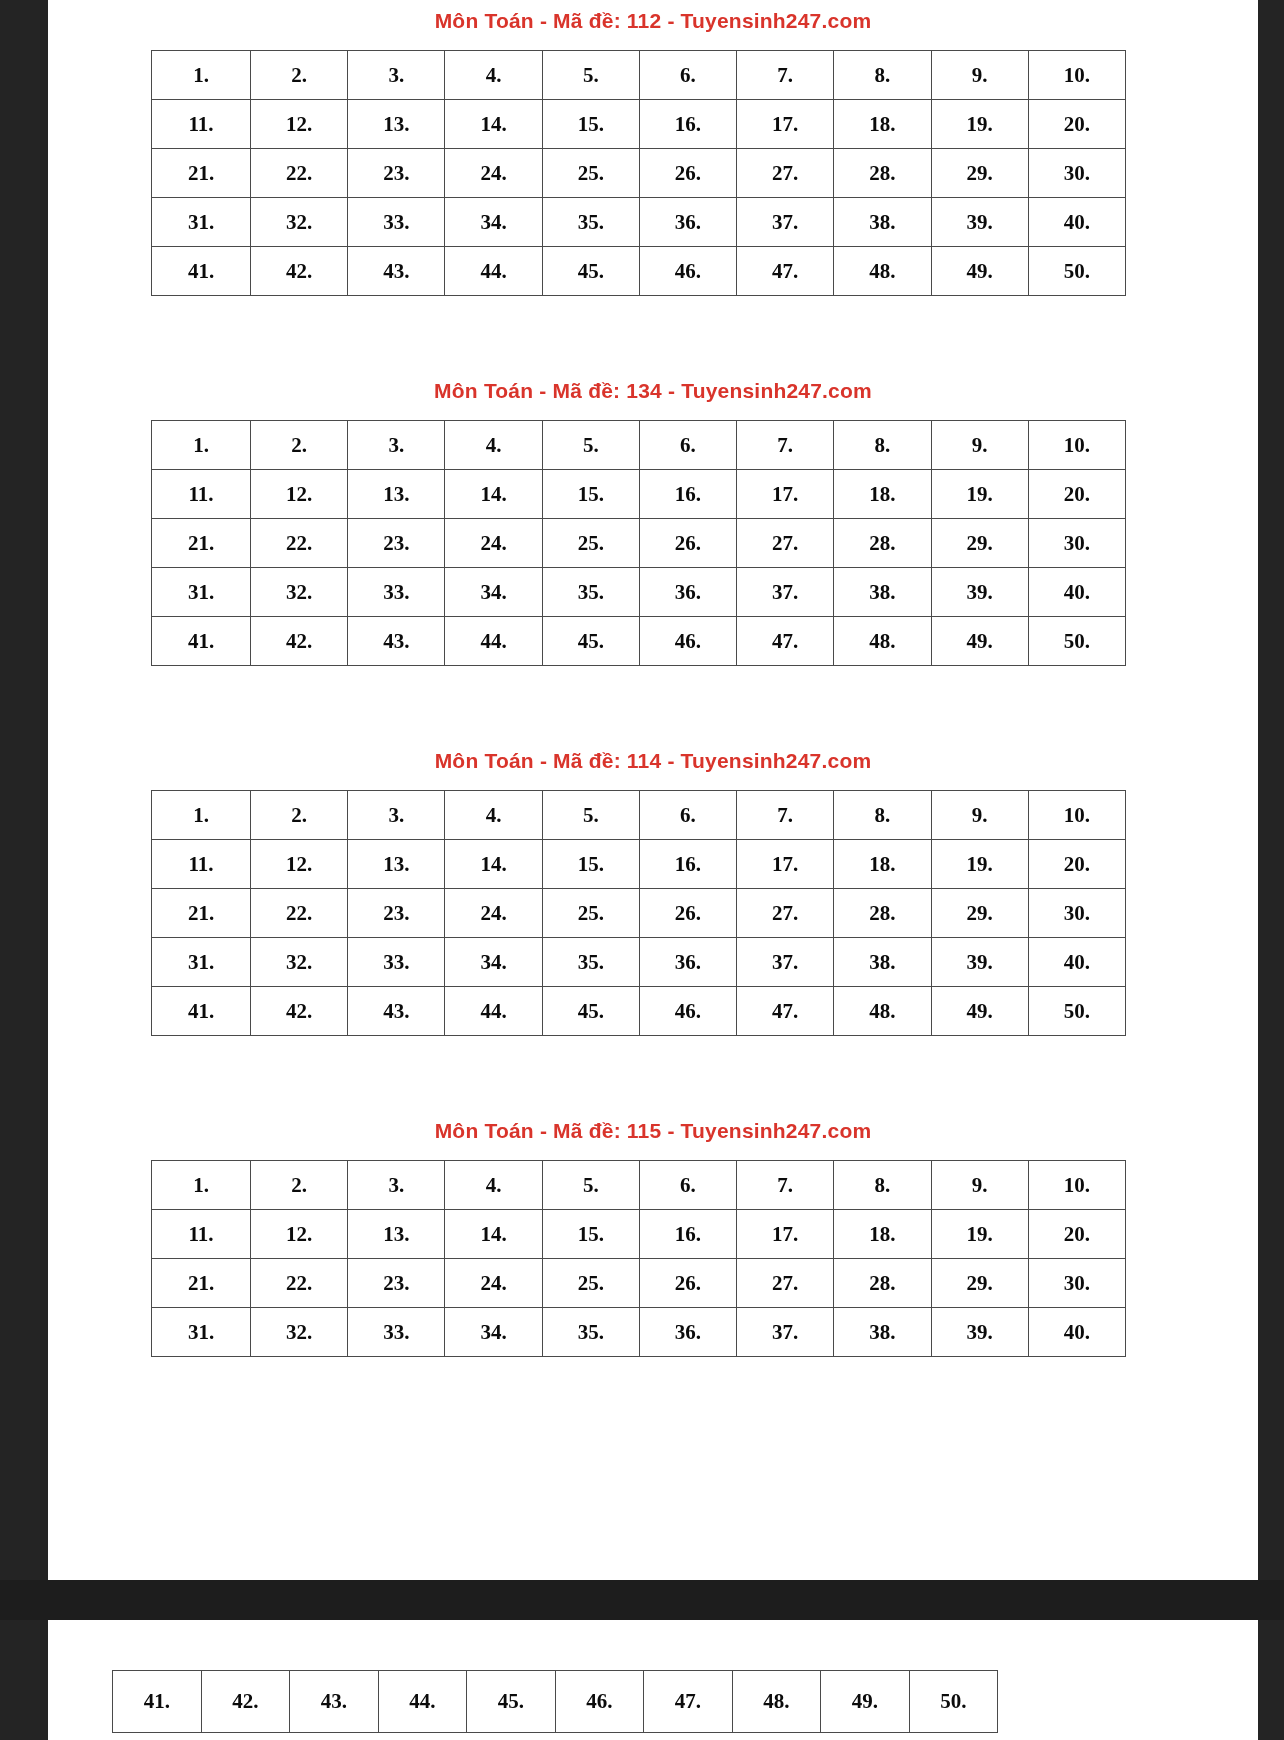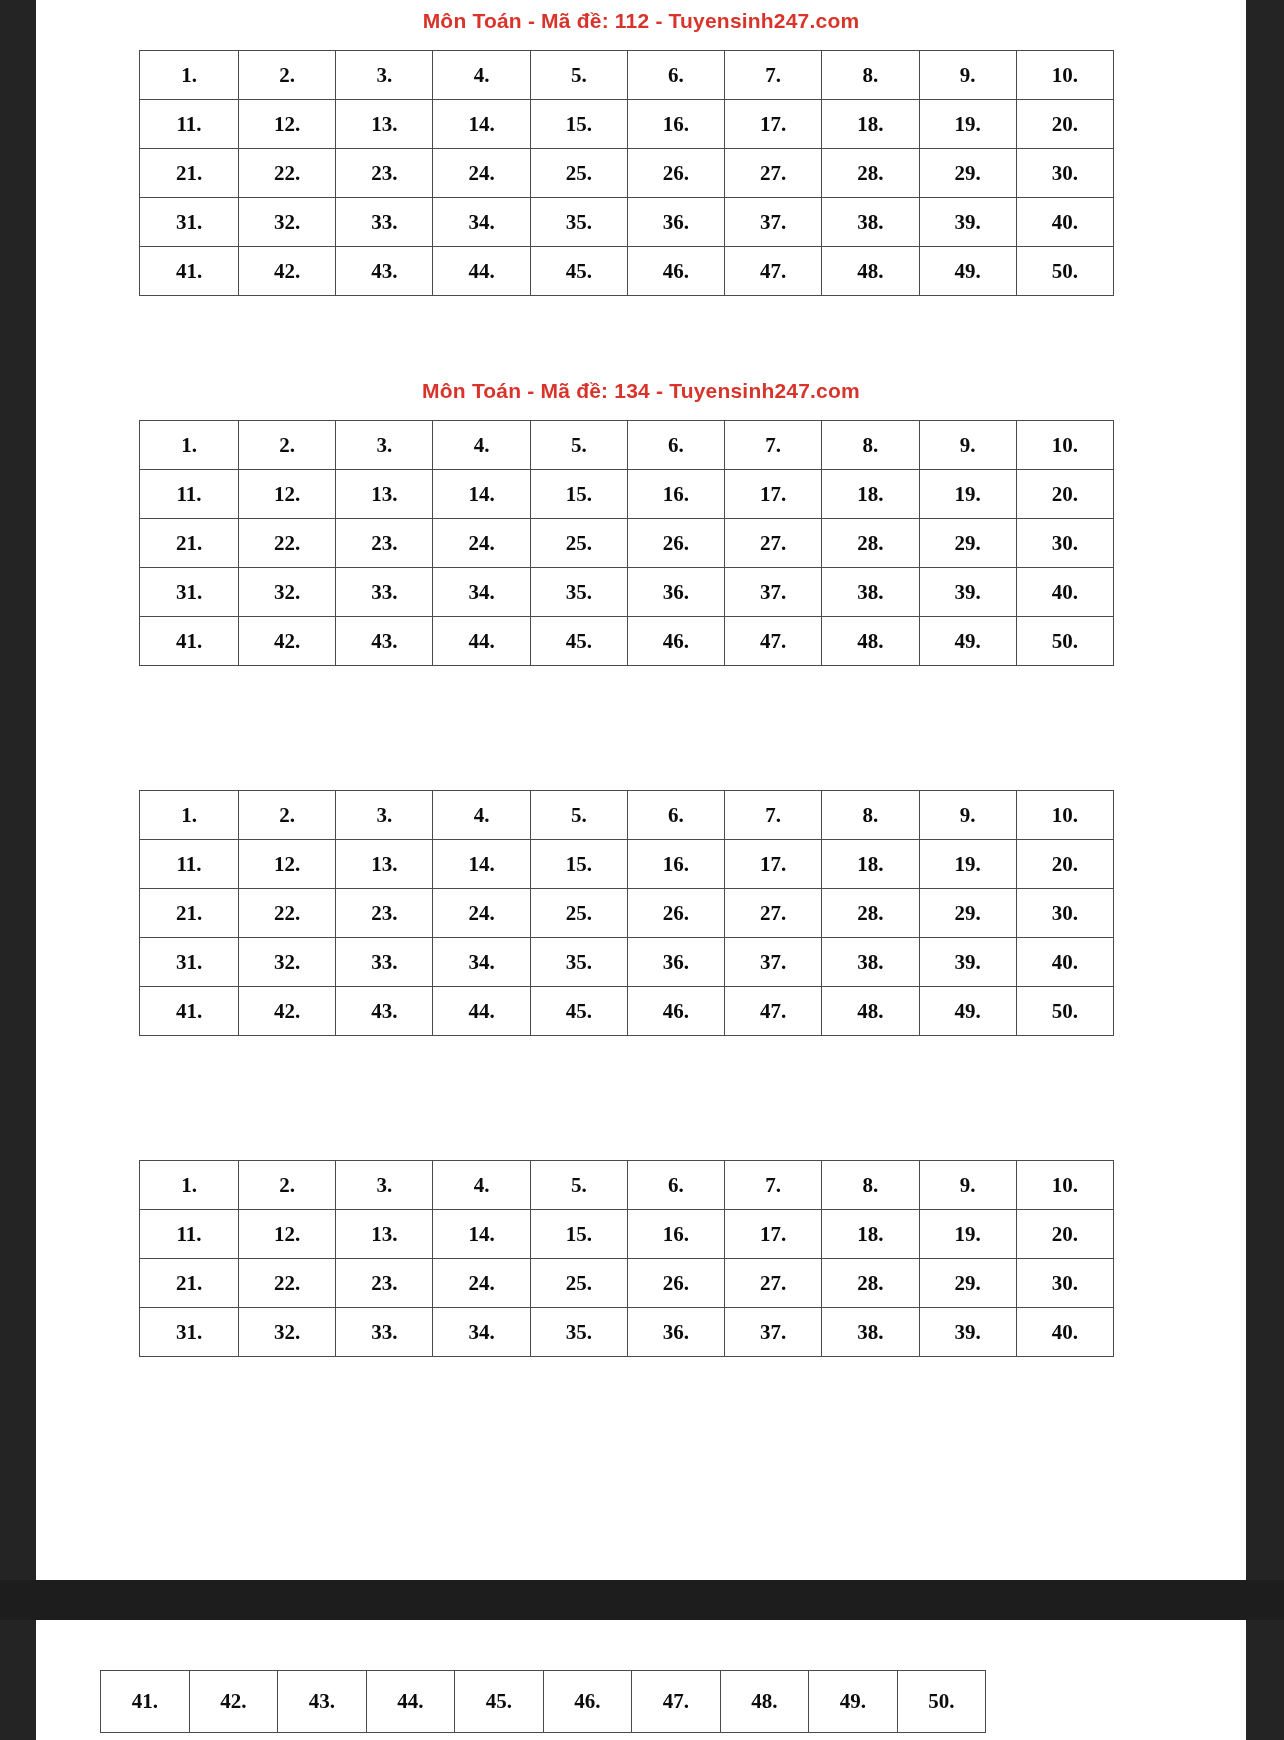--- a/index.html
+++ b/index.html
@@ -11,21 +11,21 @@
   }
   .viewport {
     position: relative;
     width: 1284px;
     height: 1740px;
     overflow: hidden;
     background: #242424;
   }
   .page {
     position: absolute;
-    left: 36px;
+    left: 48px;
     width: 1210px;
     background: #ffffff;
   }
   #page-1 { top: 0; height: 1580px; }
   #page-2 { top: 1620px; height: 120px; }
 
   .page-gap {
     position: absolute;
     left: 0; width: 1284px;
     top: 1580px; height: 40px;
@@ -212,20 +212,21 @@
                 <td style="border-color: rgb(74, 74, 74); color: rgb(11, 11, 11);">48.</td>
                 <td style="border-color: rgb(74, 74, 74); color: rgb(11, 11, 11);">49.</td>
                 <td style="border-color: rgb(74, 74, 74); color: rgb(11, 11, 11);">50.</td>
               </tr>
             </tbody>
           </table>
       </div>
     </div>
 
     <div class="section" id="section-2" style="top:740px;">
+      <div class="section-title" style="margin-top: 8px; color: rgb(217, 52, 43);">Môn Toán - Mã đề: 114 - Tuyensinh247.com</div>
       <div class="grid-wrap-main" style="top:50px;">
         <table class="answer-grid main">
             <tbody>
               <tr>
                 <td style="border-color: rgb(74, 74, 74); color: rgb(11, 11, 11);">1.</td>
                 <td style="border-color: rgb(74, 74, 74); color: rgb(11, 11, 11);">2.</td>
                 <td style="border-color: rgb(74, 74, 74); color: rgb(11, 11, 11);">3.</td>
                 <td style="border-color: rgb(74, 74, 74); color: rgb(11, 11, 11);">4.</td>
                 <td style="border-color: rgb(74, 74, 74); color: rgb(11, 11, 11);">5.</td>
                 <td style="border-color: rgb(74, 74, 74); color: rgb(11, 11, 11);">6.</td>
@@ -281,20 +282,21 @@
                 <td style="border-color: rgb(74, 74, 74); color: rgb(11, 11, 11);">48.</td>
                 <td style="border-color: rgb(74, 74, 74); color: rgb(11, 11, 11);">49.</td>
                 <td style="border-color: rgb(74, 74, 74); color: rgb(11, 11, 11);">50.</td>
               </tr>
             </tbody>
           </table>
       </div>
     </div>
 
     <div class="section" id="section-3" style="top:1110px;">
+      <div class="section-title" style="margin-top: 8px; color: rgb(217, 52, 43);">Môn Toán - Mã đề: 115 - Tuyensinh247.com</div>
       <div class="grid-wrap-main" style="top:50px;">
         <table class="answer-grid main">
             <tbody>
               <tr>
                 <td style="border-color: rgb(74, 74, 74); color: rgb(11, 11, 11);">1.</td>
                 <td style="border-color: rgb(74, 74, 74); color: rgb(11, 11, 11);">2.</td>
                 <td style="border-color: rgb(74, 74, 74); color: rgb(11, 11, 11);">3.</td>
                 <td style="border-color: rgb(74, 74, 74); color: rgb(11, 11, 11);">4.</td>
                 <td style="border-color: rgb(74, 74, 74); color: rgb(11, 11, 11);">5.</td>
                 <td style="border-color: rgb(74, 74, 74); color: rgb(11, 11, 11);">6.</td>

